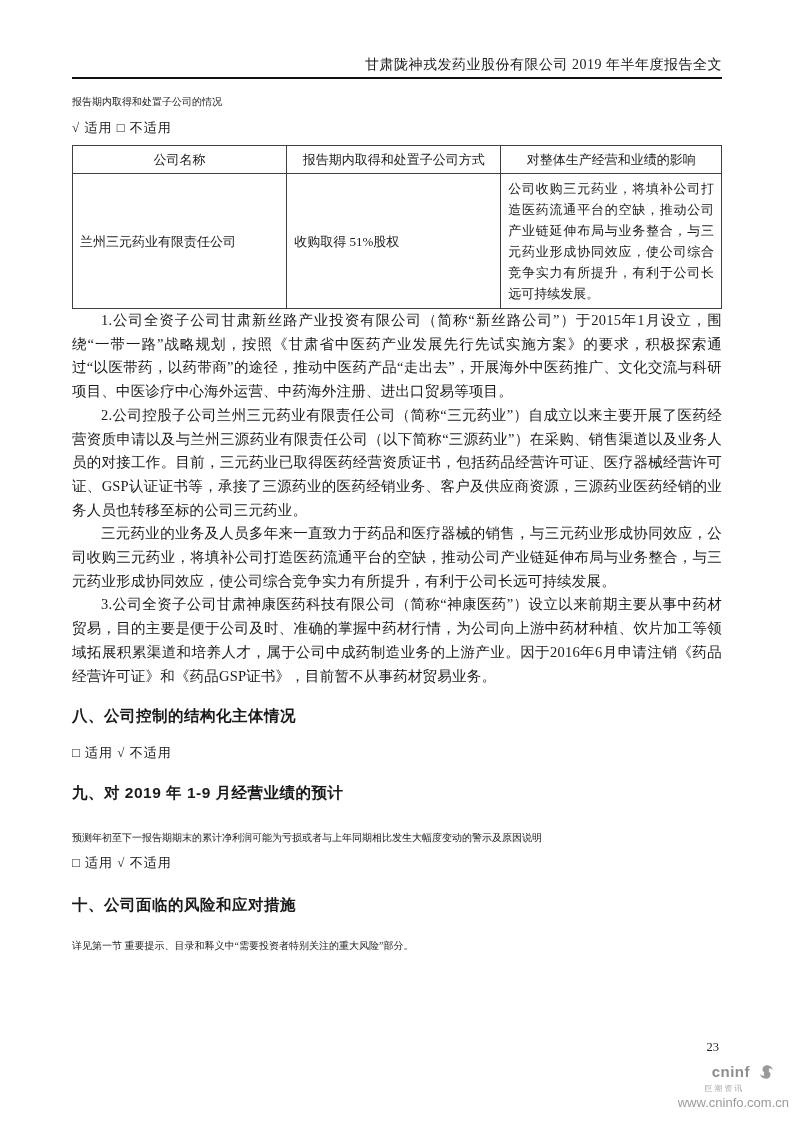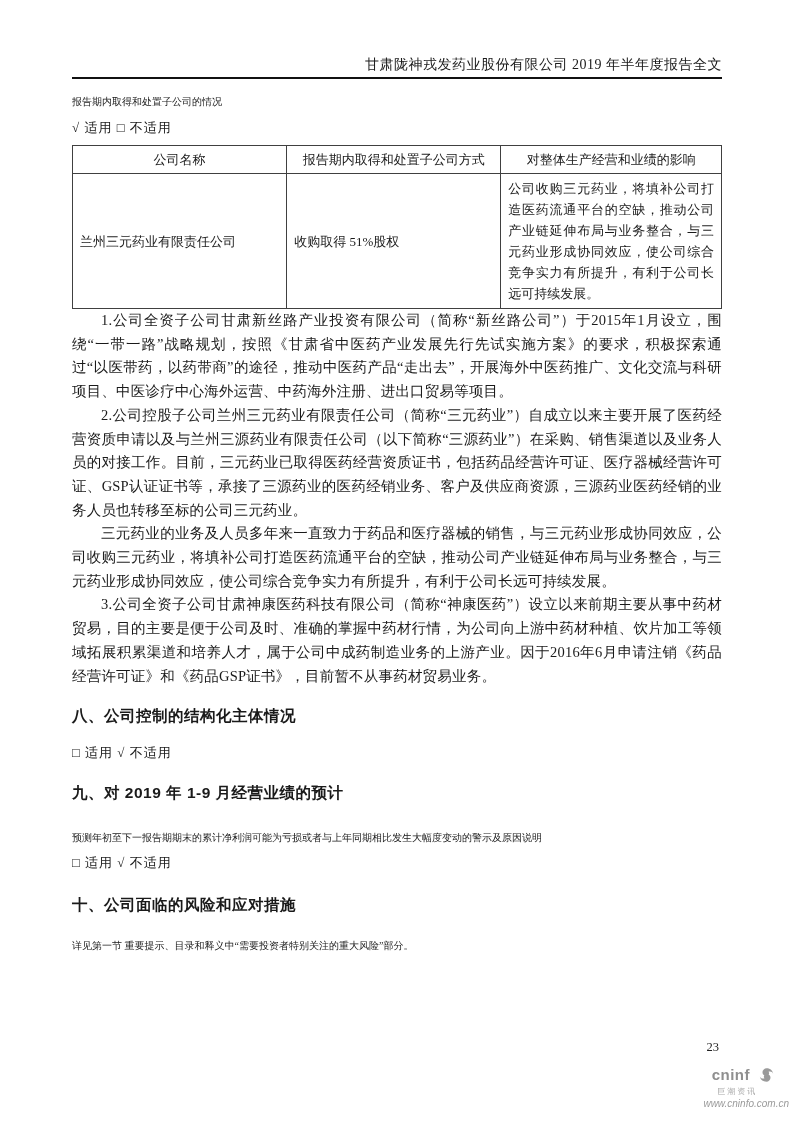--- a/index.html
+++ b/index.html
@@ -90,21 +90,21 @@
     position:absolute;
     right:4px; bottom:13px;
     text-align:center;
     color:#9a9a9a;
     font-family:"Liberation Sans","DejaVu Sans",sans-serif;
     line-height:1;
   }
   .logo-row { display:flex; align-items:flex-start; justify-content:flex-end; gap:8px; padding-right:14px; }
   .logo-text { font-size:15px; font-weight:bold; color:#8f8f8f; letter-spacing:0.5px; }
   .logo-sub { font-size:8px; color:#a8a8a8; letter-spacing:2px; margin-top:2px; padding-right:18px; }
-  .logo-url { font-size:10px; color:#9a9a9a; margin-top:3px;font-style:italic; }
+  .logo-url { font-size:13px; color:#9a9a9a; margin-top:3px; }
 </style>
 </head>
 <body>
 
 <div class="page">
   <div class="content">
 
     <div class="hdr-title">甘肃陇神戎发药业股份有限公司 2019 年半年度报告全文</div>
     <hr class="hdr-rule">
 

